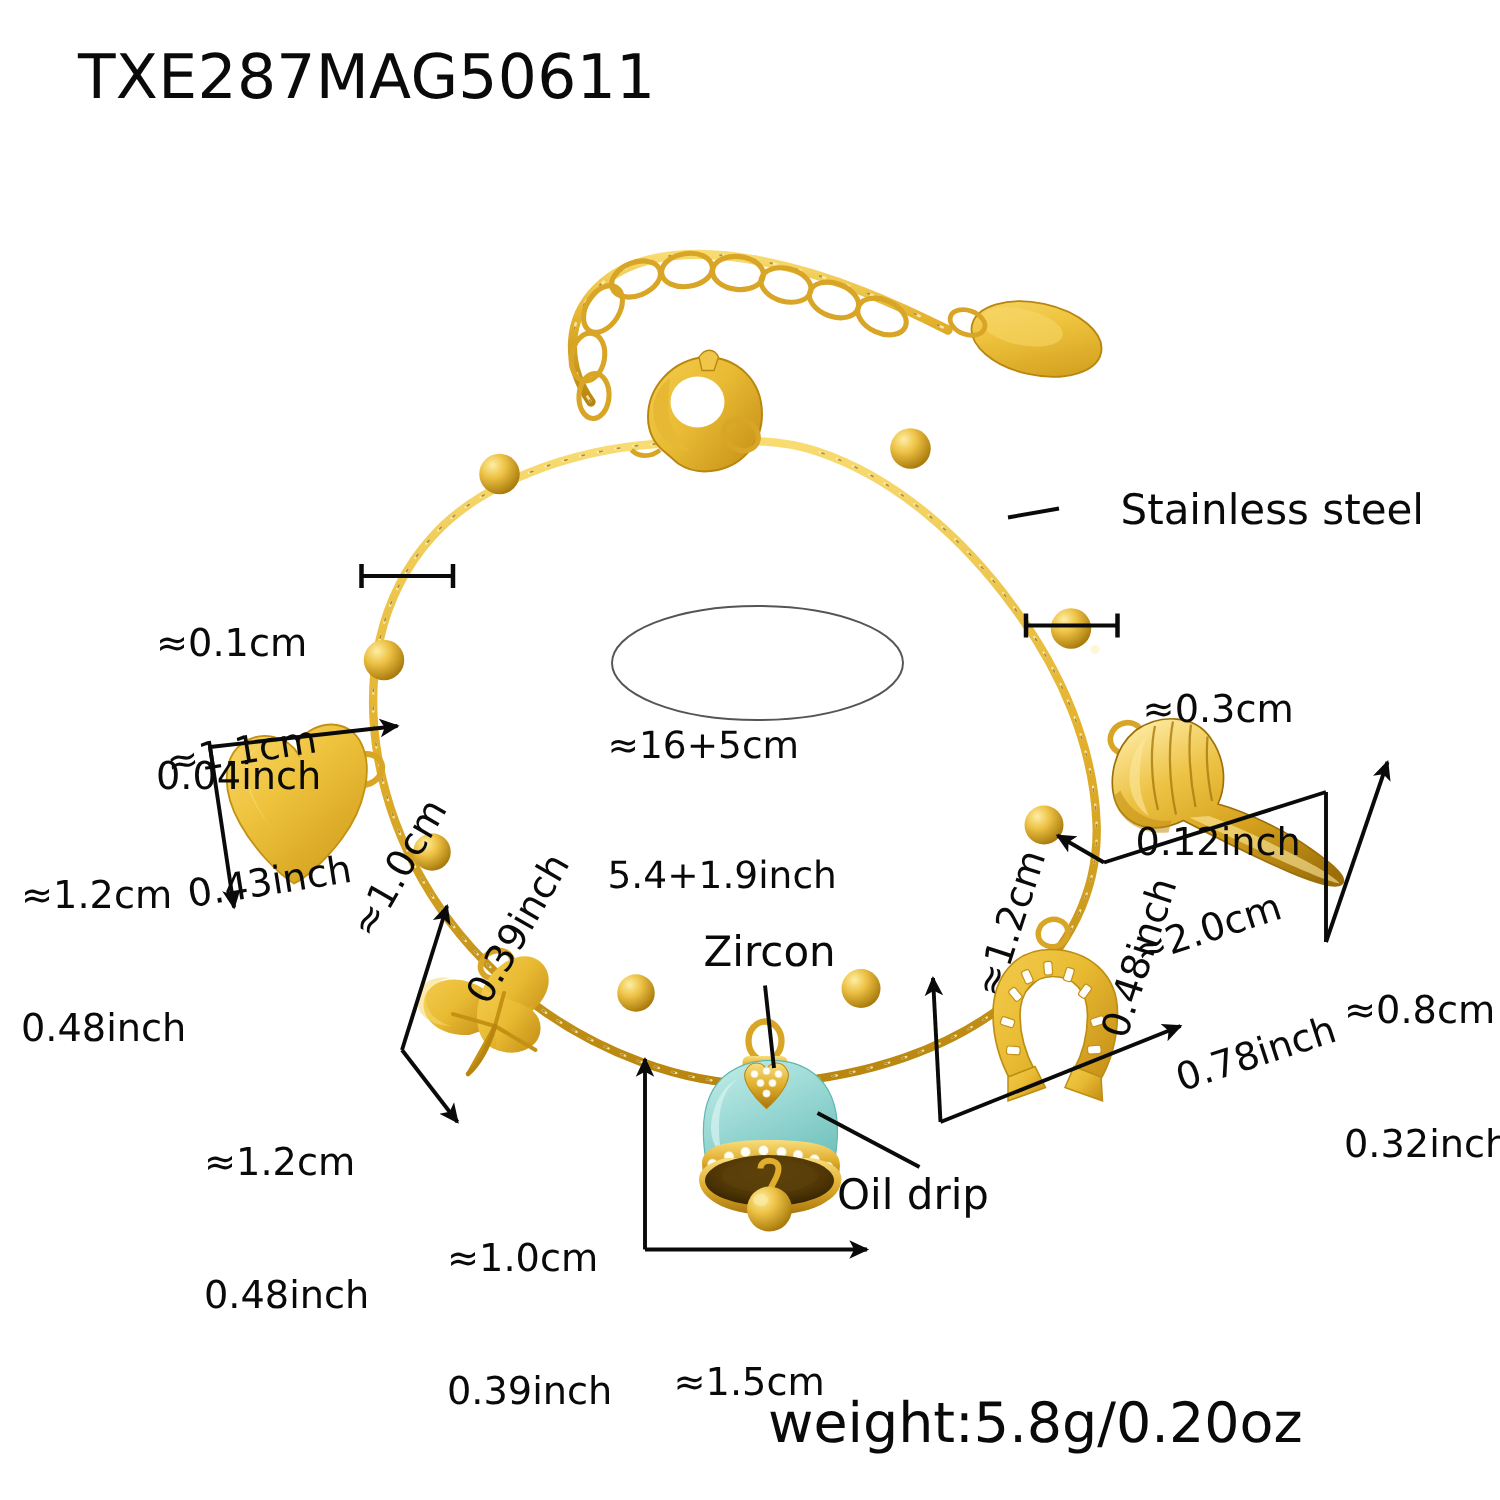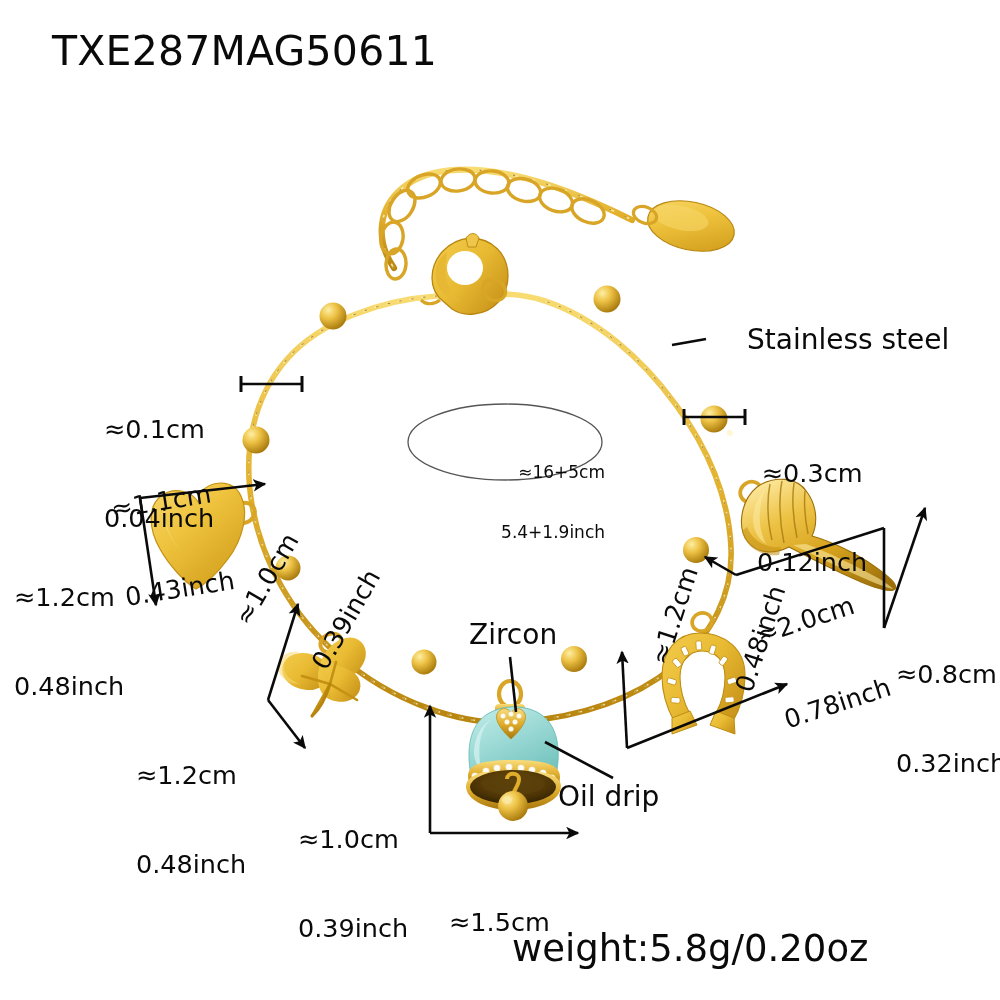--- a/index.html
+++ b/index.html
@@ -35,21 +35,21 @@
     font-size: 41px;
     letter-spacing: 0.2px;
   }
   #weight {
     left: 512px;
     top: 928px;
     font-size: 37px;
   }
   .dim { font-size: 25.5px; }
   .callout { font-size: 28px; }
-  .center-size { font-size: 17px; text-align: right; }
+  .center-size { font-size: 25px; text-align: left; }
   .rot { transform-origin: 0 0; }
 </style>
 </head>
 <body>
 
 <div id="page">
 
   <div class="txt" id="title">TXE287MAG50611</div>
 
   <svg class="svg-layer" viewBox="0 0 1000 1000">

